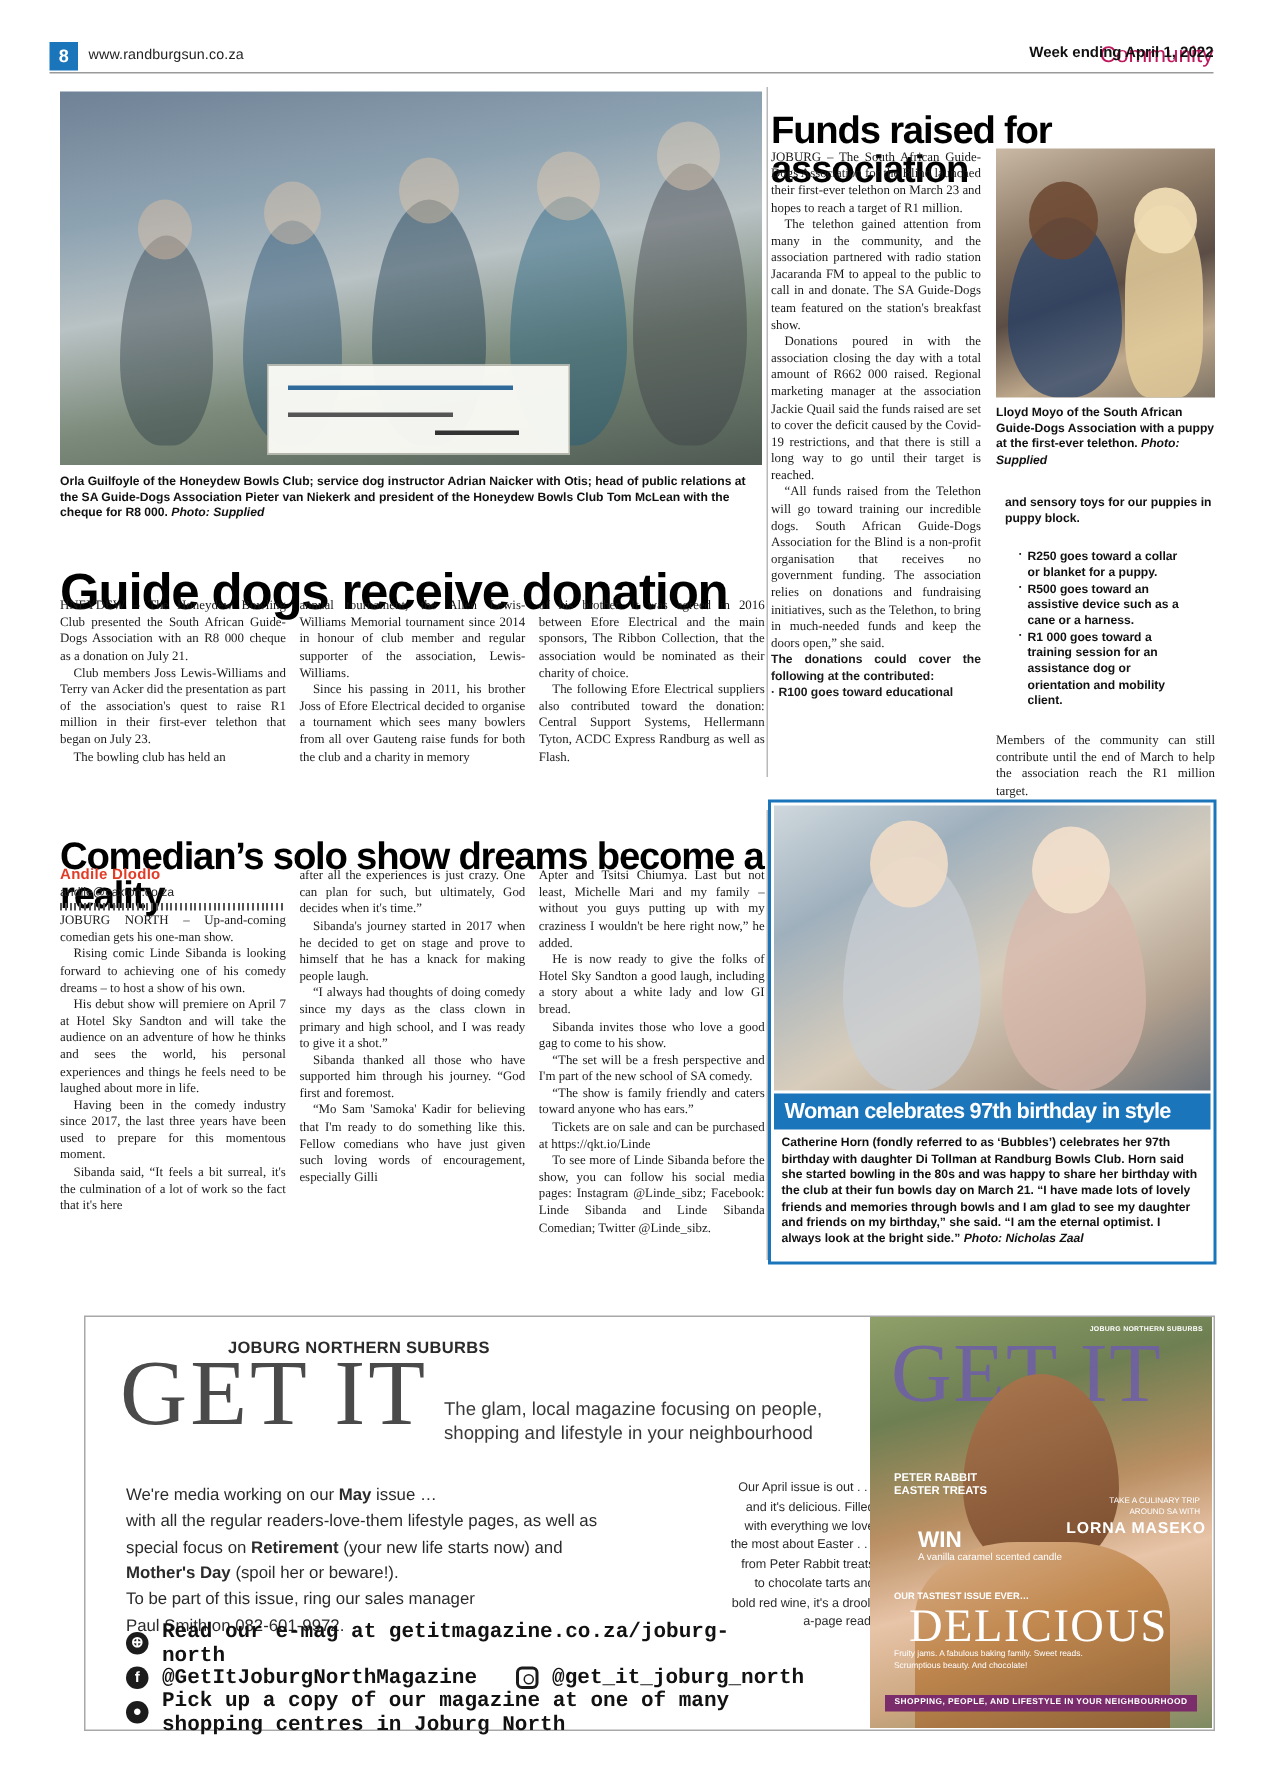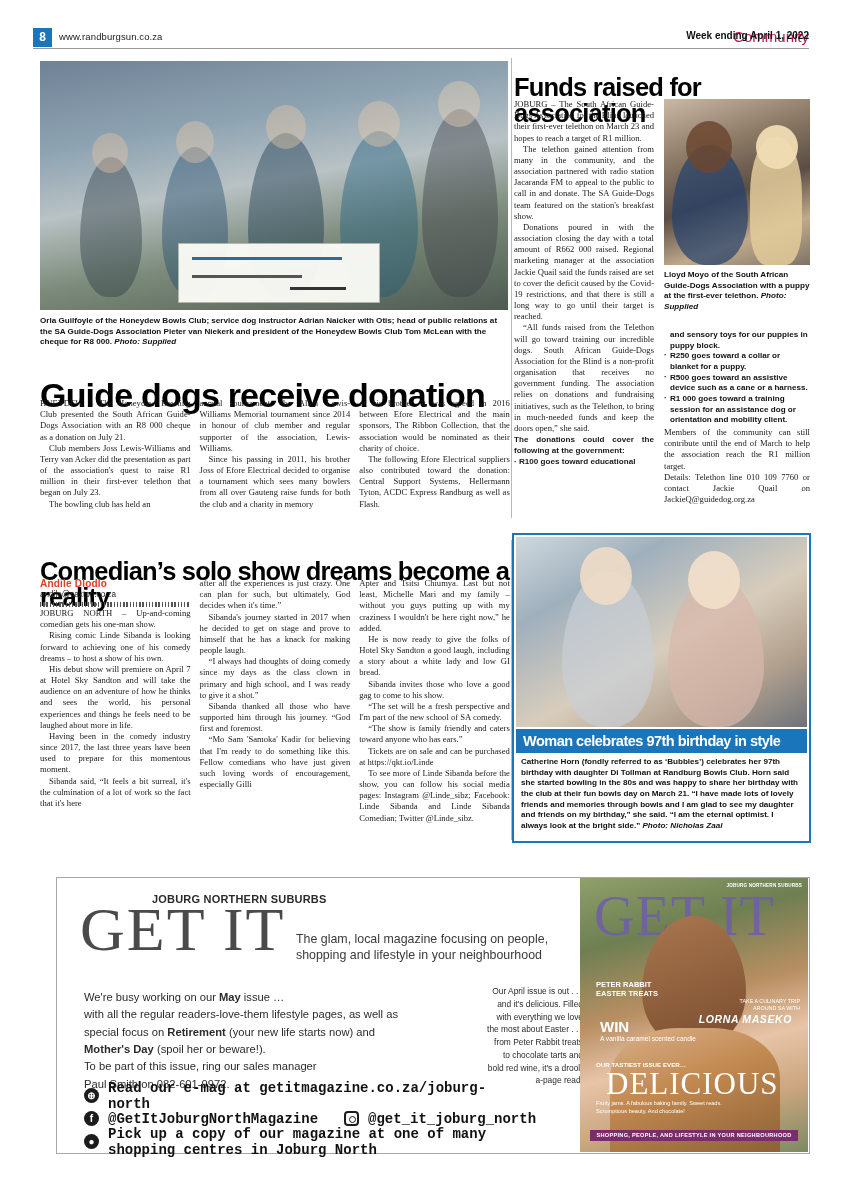--- a/index.html
+++ b/index.html
@@ -41,21 +41,21 @@
   #art1-cols{position:absolute;left:40px;top:398px;width:470px;display:flex;gap:9px;}
   #art1-cols .col{width:150.6px;}
 
   
   .vrule{position:absolute;background:#b9b9b9;width:1px;}
   #headline-2{position:absolute;left:514px;top:58px;width:296px;font-size:25.5px;}
   #rail-left{position:absolute;left:514px;top:99px;width:140px;}
   #photo-rail{left:664px;top:99px;width:146px;height:166px;}
   #cap-rail{position:absolute;left:664px;top:270px;width:146px;}
   #rail-right-cont{position:absolute;left:664px;top:330px;width:146px;}
-  ul.bullets{margin:0;padding:0;list-style:none;}
+  ul.bullets{margin:15px;padding:0;list-style:none;}
   ul.bullets li{font-family:"Liberation Sans",sans-serif;font-weight:bold;font-size:8.1px;line-height:1.32;
     padding-left:6px;position:relative;}
   ul.bullets li:before{content:"\00B7";position:absolute;left:0;top:-1px;font-weight:bold;}
 
   
   #headline-3{position:absolute;left:40px;top:542px;width:480px;font-size:25.5px;}
   #byline{position:absolute;left:40px;top:578px;width:150px;}
   #byline .name{font-family:"Liberation Sans",sans-serif;font-weight:bold;font-size:10px;color:#e23b26;letter-spacing:.2px;}
   #byline .mail{font-family:"Liberation Sans",sans-serif;font-size:8.2px;color:#222;margin-top:1px;}
   #byline .dots{margin-top:3px;height:5px;background:repeating-linear-gradient(90deg,#555 0 1.4px,transparent 1.4px 3.2px);}
@@ -92,24 +92,24 @@
   
   #ad-cover{position:absolute;left:580px;top:878px;width:228px;height:274px;
     background:linear-gradient(165deg,#8fa06a 0%,#6e7f52 22%,#b98f63 45%,#e8c4a8 62%,#caa57e 80%,#7d8a62 100%);overflow:hidden;}
   #ad-cover .cv-kicker{position:absolute;right:6px;top:5px;font-family:"Liberation Sans",sans-serif;font-weight:bold;font-size:4.6px;color:#fff;letter-spacing:.2px;}
   #ad-cover .cv-logo{position:absolute;left:14px;top:10px;font-family:"Liberation Serif",serif;font-size:56px;color:#6f5fa8;opacity:.88;line-height:1;letter-spacing:1px;}
   #ad-cover .cv-face{position:absolute;left:62px;top:38px;width:104px;height:132px;border-radius:50% 50% 46% 46%/58% 58% 42% 42%;
     background:linear-gradient(160deg,#a9774f,#7a4c2e);}
   #ad-cover .cv-body{position:absolute;left:30px;top:150px;width:170px;height:125px;border-radius:40% 40% 0 0;
     background:linear-gradient(160deg,#d9b08a,#c1884f 45%,#8c6136);}
   #ad-cover .cv-t1{position:absolute;left:16px;top:102px;font-family:"Liberation Sans",sans-serif;font-weight:bold;font-size:7.5px;color:#fff;line-height:1.2;}
-  #ad-cover .cv-win{position:absolute;left:20px;top:140px;font-family:"Liberation Sans",sans-serif;font-weight:bold;font-size:15px;color:#fff;}
+  #ad-cover .cv-win{position:absolute;left:32px;top:140px;font-family:"Liberation Sans",sans-serif;font-weight:bold;font-size:15px;color:#fff;}
   #ad-cover .cv-win small{display:block;font-size:6.6px;font-weight:normal;line-height:1.25;}
   #ad-cover .cv-r1{position:absolute;right:8px;top:120px;text-align:right;font-family:"Liberation Sans",sans-serif;font-size:5.4px;color:#fff;line-height:1.3;}
-  #ad-cover .cv-r2{position:absolute;right:16px;top:135px;text-align:right;font-family:"Liberation Sans",sans-serif;font-weight:bold;font-size:10.5px;color:#fff;letter-spacing:.6px;font-style:italic;}
+  #ad-cover .cv-r2{position:absolute;right:4px;top:135px;text-align:right;font-family:"Liberation Sans",sans-serif;font-weight:bold;font-size:10.5px;color:#fff;letter-spacing:.6px;}
   #ad-cover .cv-t2{position:absolute;left:16px;top:183px;font-family:"Liberation Sans",sans-serif;font-weight:bold;font-size:6.2px;color:#fff;}
   #ad-cover .cv-big{position:absolute;left:26px;top:190px;font-family:"Liberation Serif",serif;font-size:31px;color:#fff;letter-spacing:1px;line-height:1;}
   #ad-cover .cv-t3{position:absolute;left:16px;top:222px;width:190px;font-family:"Liberation Sans",sans-serif;font-size:5.6px;color:#fff;line-height:1.35;}
   #ad-cover .cv-strip{position:absolute;left:10px;right:10px;bottom:11px;height:11px;background:#7b2d6b;}
   #ad-cover .cv-strip span{display:block;color:#fff;font-family:"Liberation Sans",sans-serif;font-weight:bold;font-size:5.6px;text-align:center;line-height:11px;letter-spacing:.3px;}
 
   #ad-promo{position:absolute;left:487px;top:985px;width:96px;font-family:"Liberation Sans",sans-serif;font-weight:300;
     font-size:8.4px;line-height:1.52;color:#2b2b2b;text-align:right;}
 </style>
 </head>
@@ -166,21 +166,21 @@
   <div class="vrule" style="left:511px;top:58px;height:460px;"></div>
   <div class="vrule" style="left:511px;top:540px;height:300px;"></div>
 
   <h1 class="hl" id="headline-2">Funds raised for association</h1>
 
   <div class="body" id="rail-left">
     <p class="first">JOBURG – The South African Guide-Dogs Association for the Blind launched their first-ever telethon on March 23 and hopes to reach a target of R1 million.</p>
     <p>The telethon gained attention from many in the community, and the association partnered with radio station Jacaranda FM to appeal to the public to call in and donate. The SA Guide-Dogs team featured on the station's breakfast show.</p>
     <p>Donations poured in with the association closing the day with a total amount of R662 000 raised. Regional marketing manager at the association Jackie Quail said the funds raised are set to cover the deficit caused by the Covid-19 restrictions, and that there is still a long way to go until their target is reached.</p>
     <p>“All funds raised from the Telethon will go toward training our incredible dogs. South African Guide-Dogs Association for the Blind is a non-profit organisation that receives no government funding. The association relies on donations and fundraising initiatives, such as the Telethon, to bring in much-needed funds and keep the doors open,” she said.</p>
-    <div class="bodybold" style="margin-top:1px;">The donations could cover the following at the government:</div>
+    <div class="bodybold" style="margin-top:1px;">The donations could cover the following at the contributed:</div>
     <div class="bodybold">· R100 goes toward educational</div>
   </div>
 
   <div class="photo ph2" id="photo-rail">
     <div class="fig" style="left:8px;top:46px;width:76px;height:120px;background:#24406b;opacity:.7;"></div>
     <div class="fig" style="left:22px;top:22px;width:46px;height:52px;background:#6b4630;border-radius:50%;opacity:.85;"></div>
     <div class="fig" style="left:86px;top:38px;width:52px;height:128px;background:#e3cb9a;opacity:.85;border-radius:45% 45% 30% 30%;"></div>
     <div class="fig" style="left:92px;top:26px;width:42px;height:44px;background:#efdcb4;border-radius:50%;opacity:.95;"></div>
   </div>
   <div class="cap" id="cap-rail">
@@ -245,21 +245,21 @@
   <div class="cap" id="bday-text">
     <span>Catherine Horn (fondly referred to as ‘Bubbles’) celebrates her 97th birthday with daughter Di Tollman at Randburg Bowls Club. Horn said she started bowling in the 80s and was happy to share her birthday with the club at their fun bowls day on March 21. “I have made lots of lovely friends and memories through bowls and I am glad to see my daughter and friends on my birthday,” she said. “I am the eternal optimist. I always look at the bright side.” </span><i>Photo: Nicholas Zaal</i>
   </div>
 
   <div id="ad"></div>
   <div id="ad-logo">GET IT</div>
   <div id="ad-kicker">JOBURG NORTHERN SUBURBS</div>
   <div id="ad-tag">The glam, local magazine focusing on people, shopping and lifestyle in your neighbourhood</div>
 
   <div id="ad-body">
-    <div><span>We're busy working on our </span><b>May</b><span> issue …</span></div>
+    <div><span>We're media working on our </span><b>May</b><span> issue …</span></div>
     <div>with all the regular readers-love-them lifestyle pages, as well as</div>
     <div><span>special focus on </span><b>Retirement</b><span> (your new life starts now) and</span></div>
     <div><b>Mother's Day</b><span> (spoil her or beware!).</span></div>
     <div>To be part of this issue, ring our sales manager</div>
     <div>Paul Smith on 082-601-9972.</div>
   </div>
 
   <div id="ad-promo">Our April issue is out . . . and it's delicious. Filled with everything we love the most about Easter . . . from Peter Rabbit treats to chocolate tarts and bold red wine, it's a drool-a-page read.</div>
 
   <div id="ad-contacts">

